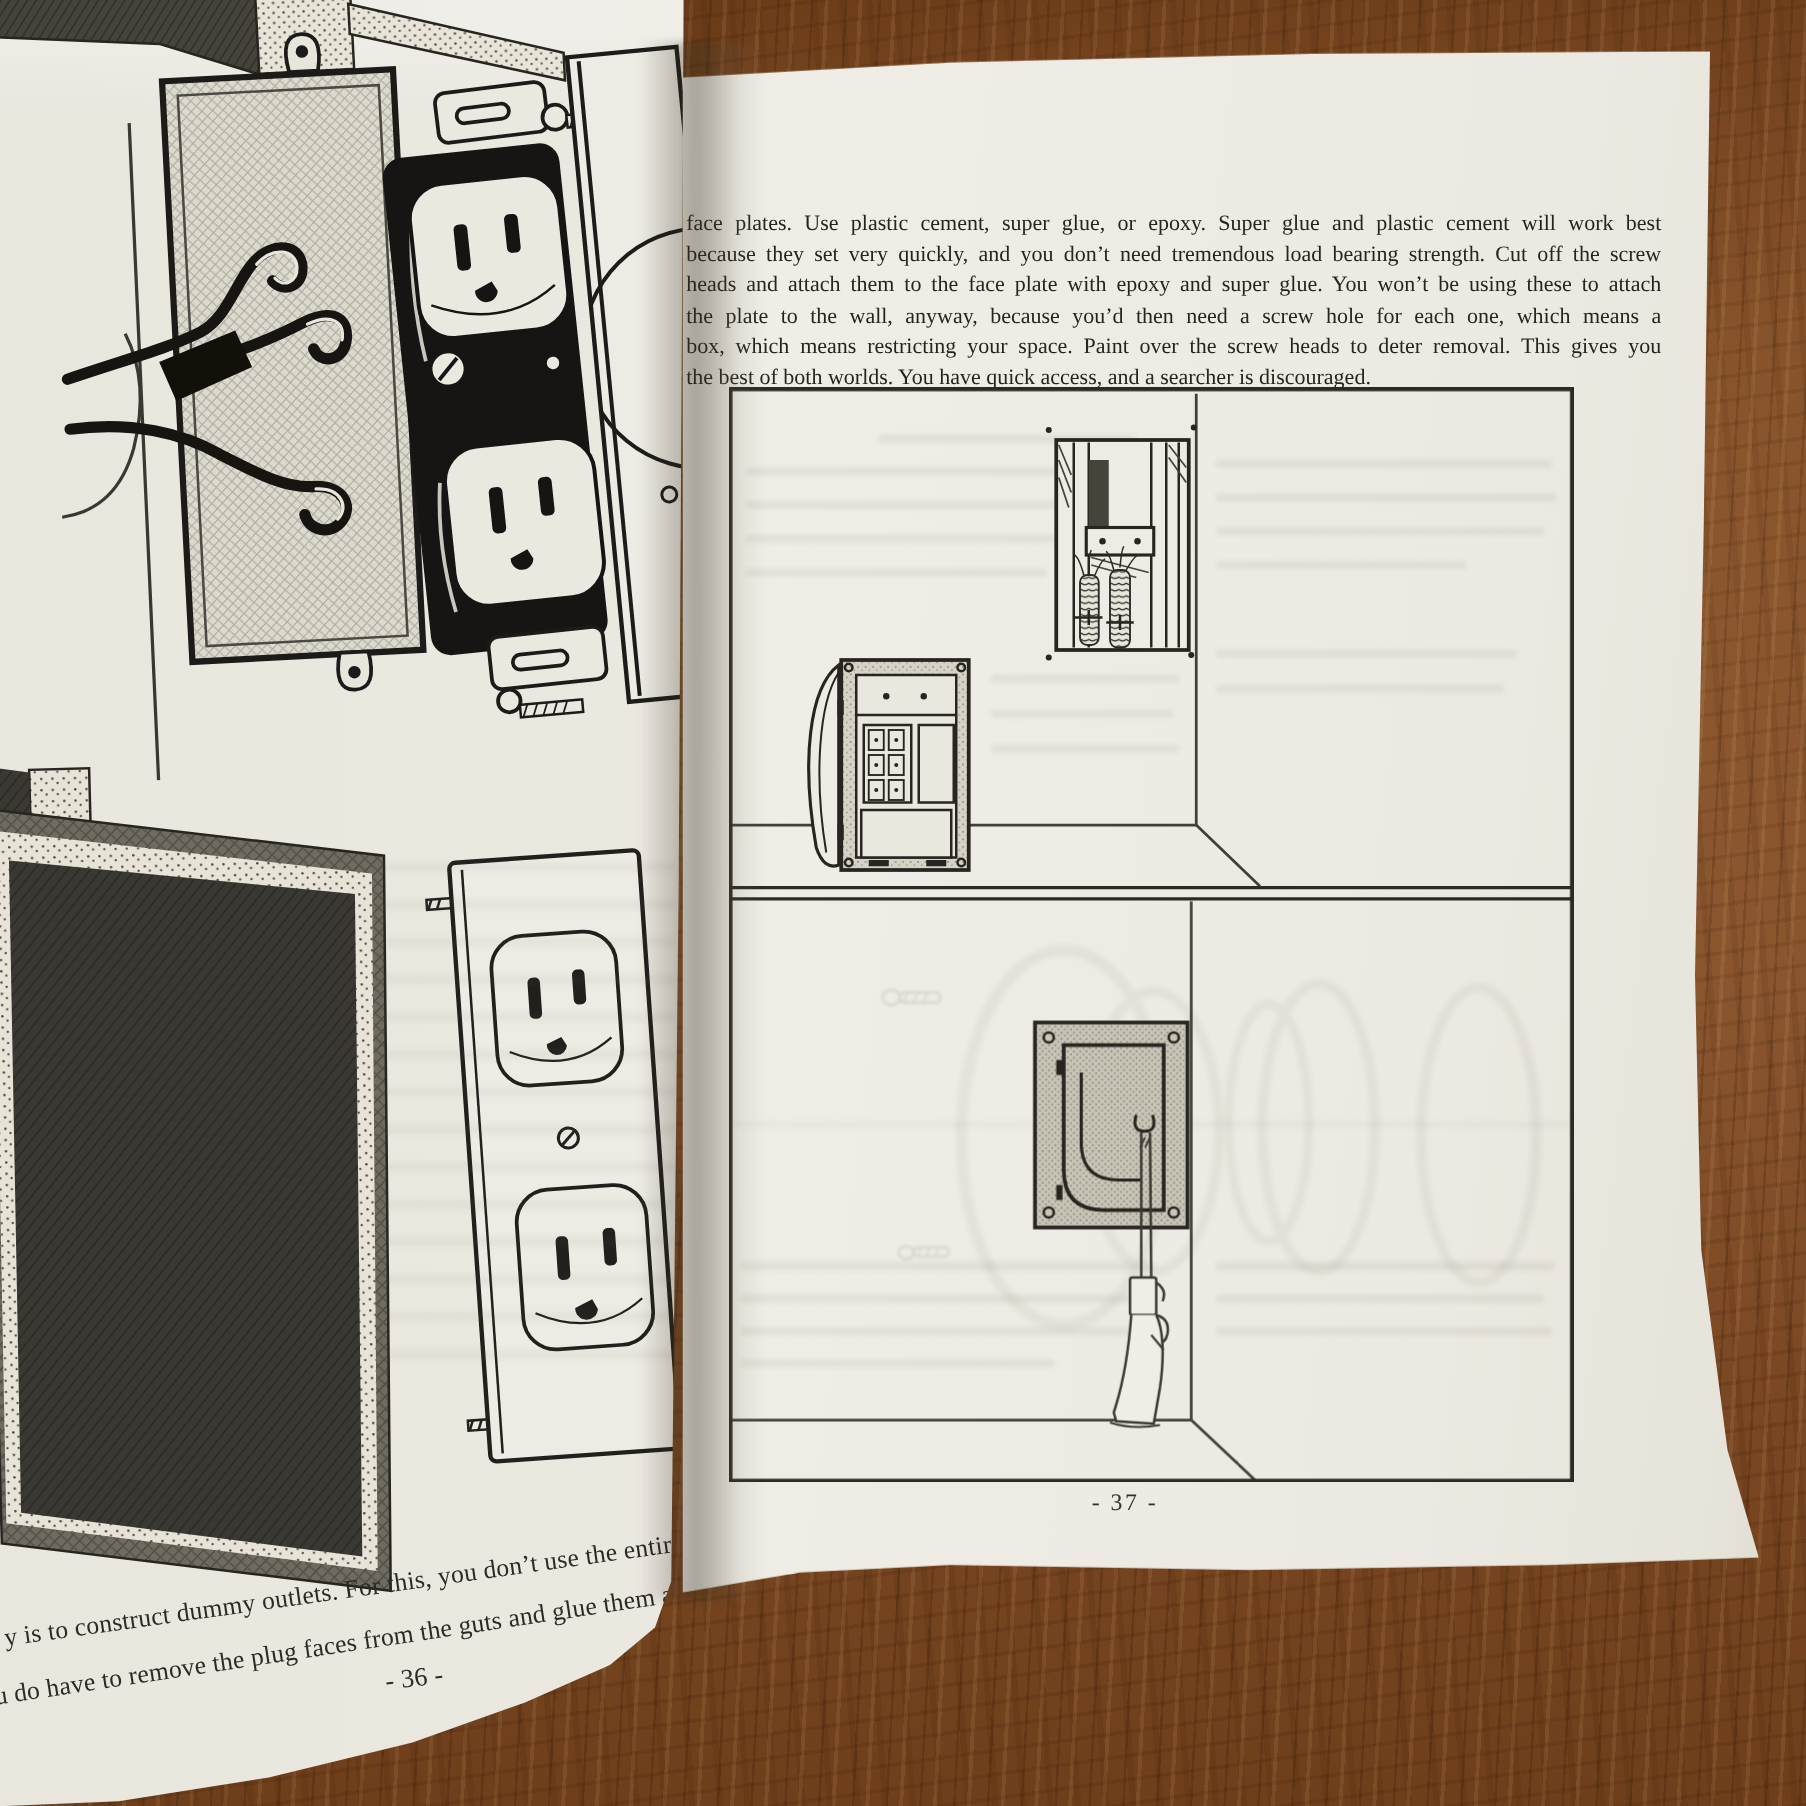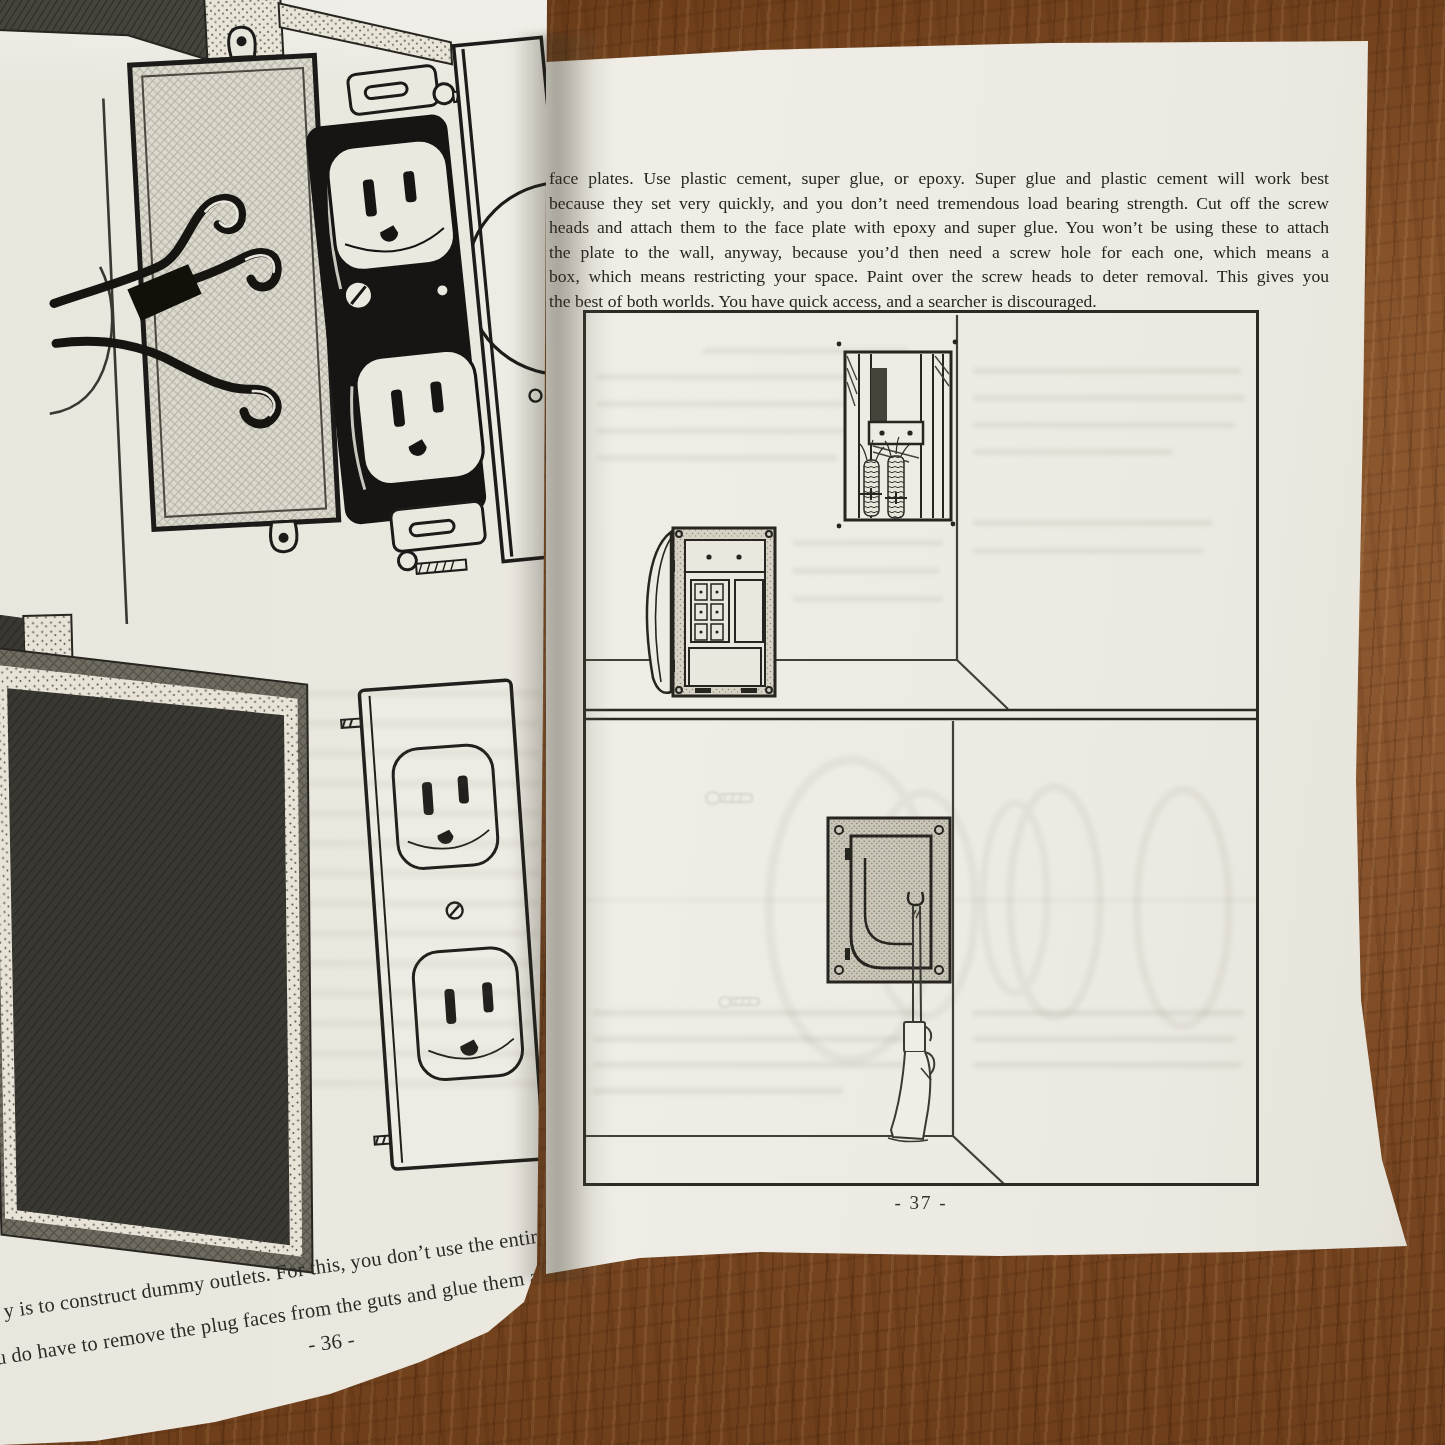--- a/index.html
+++ b/index.html
@@ -49,21 +49,21 @@
       linear-gradient(180deg, rgba(100,92,75,.20) 0 6px, transparent 22px),
       linear-gradient(0deg, rgba(90,82,66,.14) 0 8px, transparent 26px),
       linear-gradient(97deg,#d4d0c5 0%,#e9e7df 7%,#efede6 40%,#ebe9e1 78%,
         #e6e3da 94%,#d9d5ca 100%);
     filter:drop-shadow(0 7px 12px rgba(30,12,0,.55));}
   .para{position:absolute;left:549px;top:166px;width:780px;color:#26241f;
     font-size:17.6px;line-height:24.6px;}
   .para .pline{text-align:justify;text-align-last:justify;white-space:normal;}
   .para .pline:last-child{text-align-last:left;}
   .figure{position:absolute;left:583px;top:310px;width:676px;height:876px;}
-  .pnum37{position:absolute;left:583px;top:1192px;width:676px;text-align:center;
+  .pnum37{position:absolute;left:562px;top:1192px;width:676px;text-align:center;
     color:#33312b;font-size:19px;letter-spacing:2px;}
   .ill{position:absolute;}
 </style>
 </head>
 <body>
 
 <div class="scene">
   <div class="wood"></div>
 
   <div class="page-left">

